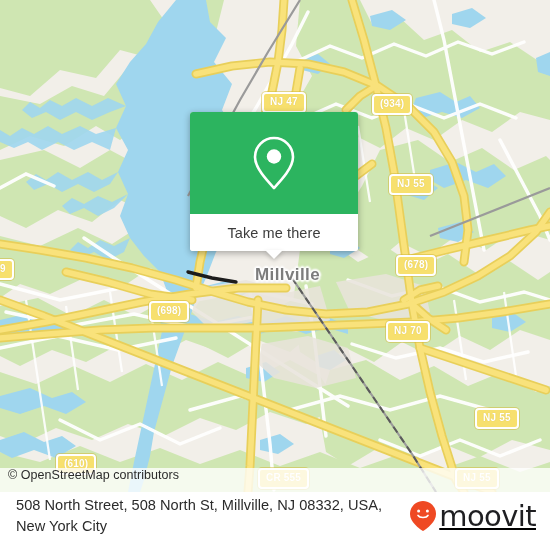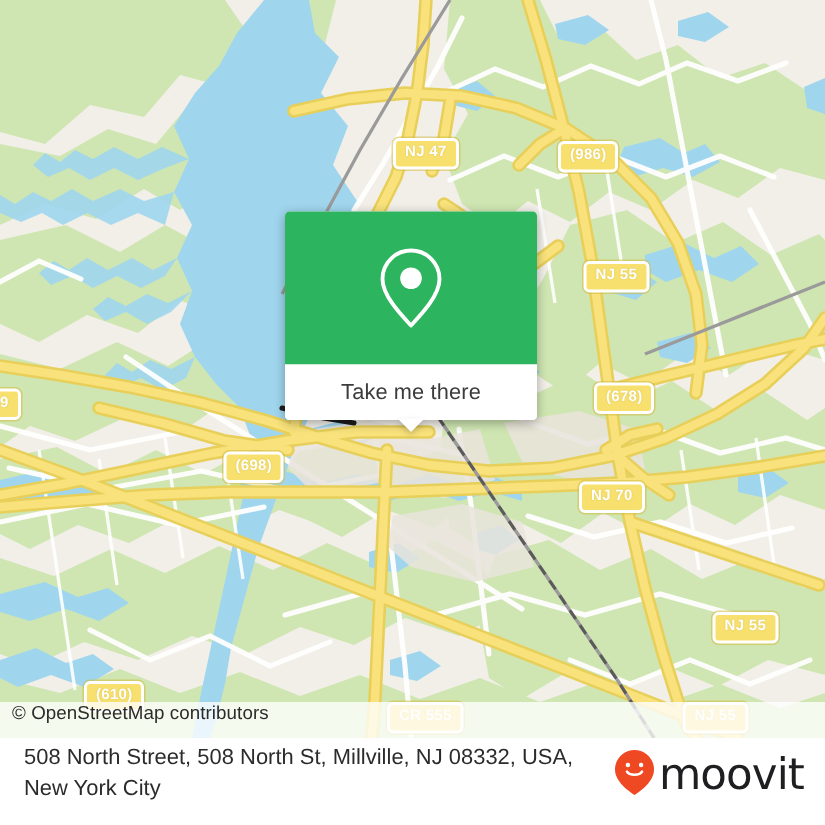--- a/index.html
+++ b/index.html
@@ -41,21 +41,21 @@
     letter-spacing:.4px;
     white-space:nowrap;
     text-shadow:
       -2px 0 2px #fff, 2px 0 2px #fff, 0 -2px 2px #fff, 0 2px 2px #fff,
       -1px -1px 2px #fff, 1px 1px 2px #fff, 1px -1px 2px #fff, -1px 1px 2px #fff;
   }
 
   
   .popup{
     position:absolute;
-    left:190px;top:141px;width:168px;
+    left:190px;top:112px;width:168px;
     border-radius:3px;
     box-shadow:0 2px 7px rgba(0,0,0,.32);
     background:#ffffff;
     overflow:visible;
     z-index:30;
   }
   .popup-head{
     background:#2cb45f;
     height:102px;
     border-radius:3px 3px 0 0;
@@ -97,21 +97,21 @@
   .footer{
     position:absolute;left:0;top:492px;width:550px;height:48px;
     background:#ffffff;
     display:flex;align-items:center;justify-content:space-between;
     padding:0 14px 0 16px;box-sizing:border-box;
   }
   .footer-address{
     font-size:14.6px;line-height:1.45;color:#2b2b2b;
     max-width:400px;letter-spacing:.02px;
   }
-  .brand{display:flex;gap:2px;}
+  .brand{display:flex;align-items:center;gap:2px;text-decoration:underline;}
   .brand-mark{width:28px;height:32px;display:block;}
   .brand-text{
     font-size:29px;color:#1f1f22;letter-spacing:-.6px;font-weight:400;
     font-family:"DejaVu Sans","Liberation Sans",sans-serif;
   }
 </style>
 </head>
 <body>
 
 <div id="app">
@@ -324,23 +324,24 @@
         <g fill="none" stroke="#5a5a5a" stroke-width="2" stroke-dasharray="7 5">
           <path d="M292,278 L322,322 L352,366 L382,410 L412,454 L436,492"></path>
         </g>
 
         <g fill="none" stroke="#1c1c1c" stroke-width="3.4" stroke-linecap="round">
           <path d="M188,272 L212,278 L236,282"></path>
         </g>
       </g>
     </svg>
 
+    <div class="place-label" style="left:255px;top:265px;">Millville</div>
 
     <div class="shield" style="left:262px;top:92px;">NJ 47</div>
-    <div class="shield" style="left:372px;top:94px;">(986)</div>
+    <div class="shield" style="left:372px;top:94px;">(934)</div>
     <div class="shield" style="left:389px;top:174px;">NJ 55</div>
     <div class="shield" style="left:396px;top:255px;">(678)</div>
     <div class="shield" style="left:149px;top:301px;text-align:center;">(698)</div>
     <div class="shield" style="left:386px;top:321px;">NJ 70</div>
     <div class="shield" style="left:475px;top:408px;">NJ 55</div>
     <div class="shield" style="left:56px;top:454px;">(610)</div>
     <div class="shield" style="left:258px;top:468px;">CR 555</div>
     <div class="shield" style="left:455px;top:468px;">NJ 55</div>
     <div class="shield" style="left:-8px;top:259px;">9</div>
 

